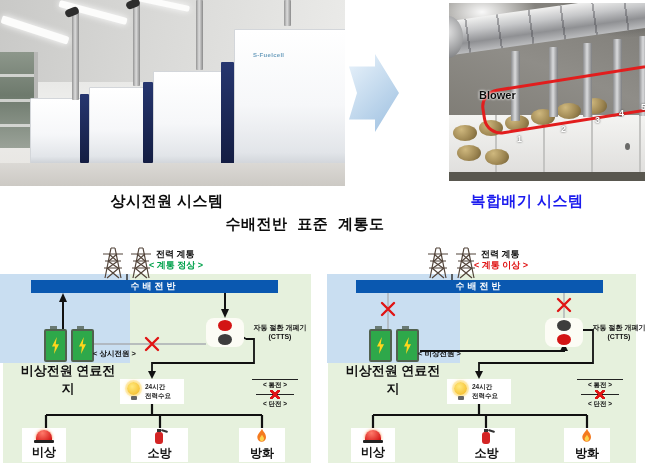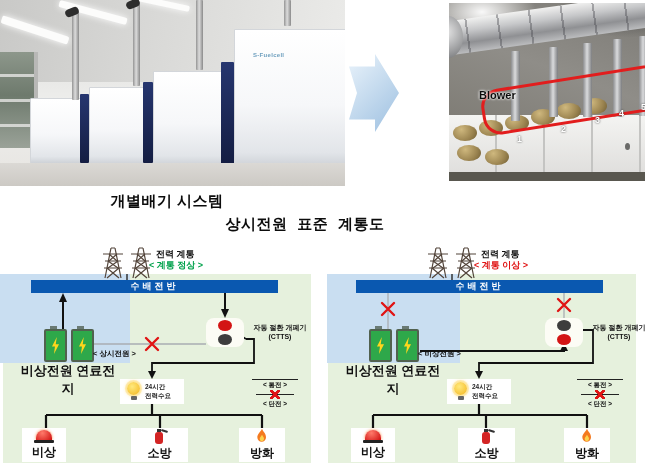--- a/index.html
+++ b/index.html
@@ -200,22 +200,23 @@
     <div class="pr-blower">Blower</div>
     <span class="pr-num" style="left:68px;top:131px;">1</span>
     <span class="pr-num" style="left:112px;top:121px;">2</span>
     <span class="pr-num" style="left:146px;top:112px;">3</span>
     <span class="pr-num" style="left:170px;top:105px;">4</span>
     <span class="pr-num" style="left:192px;top:99px;">5</span>
     <span class="pr-num" style="left:207px;top:94px;">6</span>
     <div class="pr-floor"></div>
   </div>
 
-  <div class="caption caption-left">개별배기 시스템</div>
-  <div class="main-title">상시전원 표준 계통도</div>
+  <div class="caption caption-left">상시전원 시스템</div>
+  <div class="caption caption-right" style="color: rgb(27, 27, 238);">복합배기 시스템</div>
+  <div class="main-title">수배전반 표준 계통도</div>
 
   <div class="diagram" id="dg-left">
     <div class="bg-green"></div>
     <div class="bg-blue"></div>
     <svg class="wires" viewBox="0 0 320 222">
       <line x1="127" y1="31" x2="127" y2="38" stroke="#333" stroke-width="1.5"></line>
       <line x1="63" y1="86" x2="63" y2="56" stroke="#111" stroke-width="2"></line>
       <polygon points="63,50 59,59 67,59" fill="#111"></polygon>
       <line x1="225" y1="50" x2="225" y2="68" stroke="#111" stroke-width="2"></line>
       <polygon points="225,75 221,66 229,66" fill="#111"></polygon>

